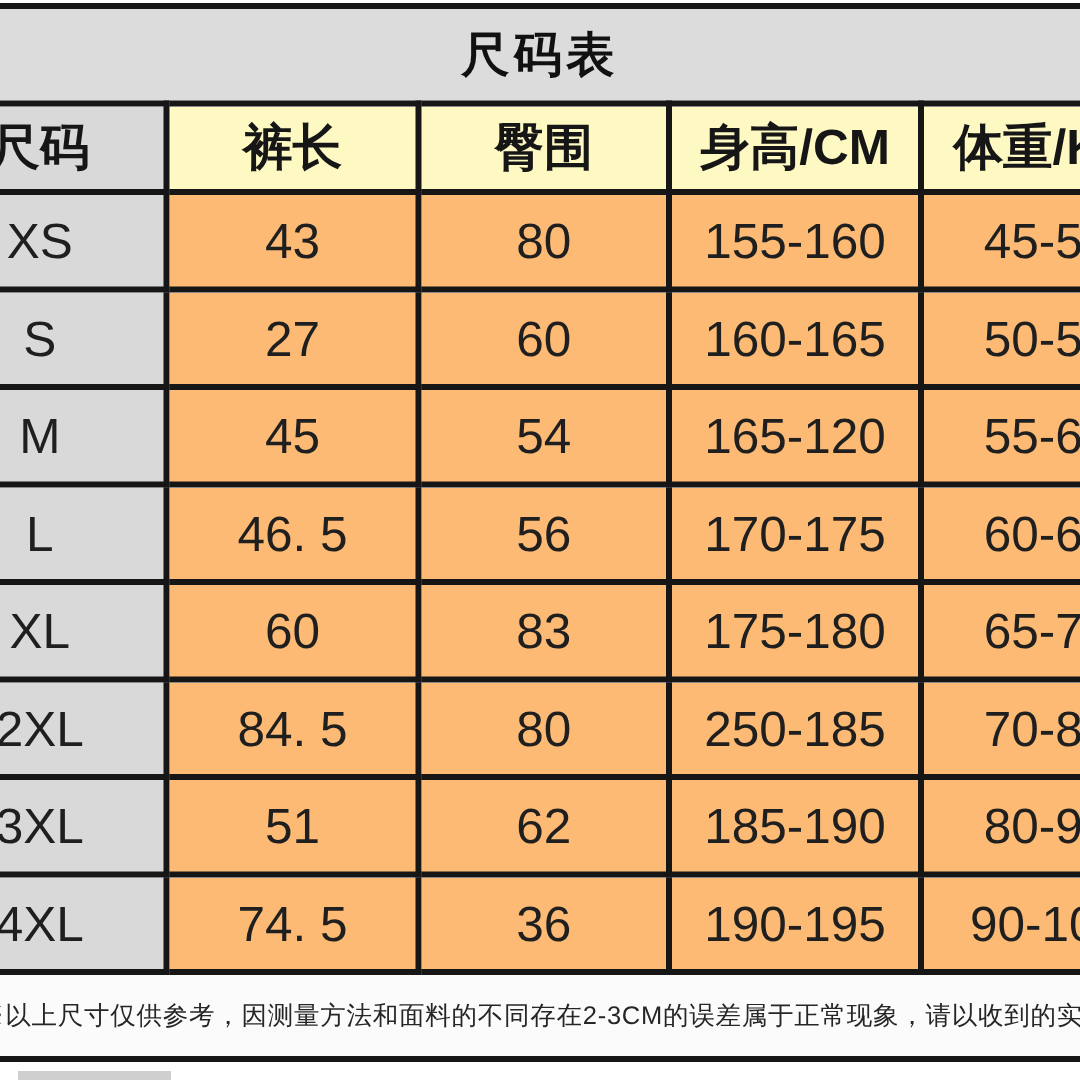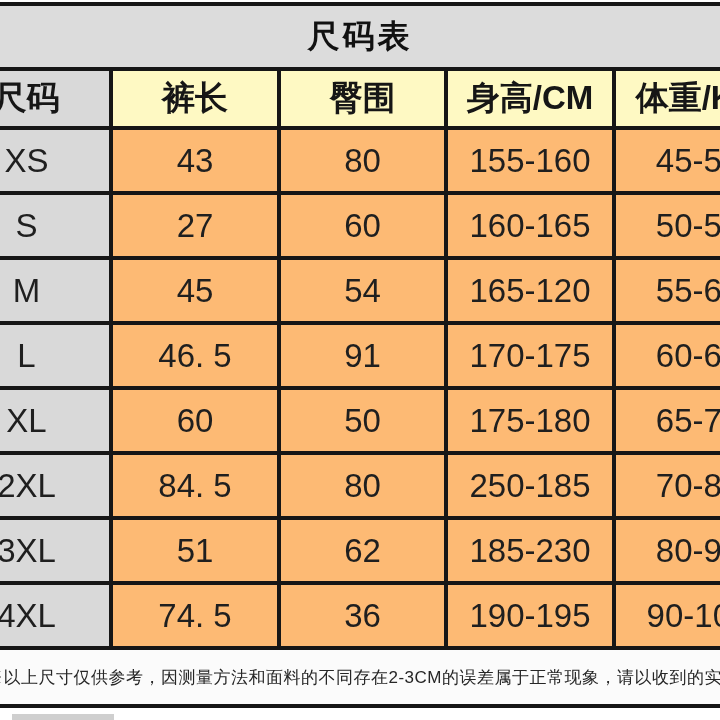--- a/index.html
+++ b/index.html
@@ -136,43 +136,43 @@
         <tr>
           <td class="size-col">M</td>
           <td>45</td>
           <td>54</td>
           <td>165-120</td>
           <td>55-60</td>
         </tr>
         <tr>
           <td class="size-col">L</td>
           <td>46. 5</td>
-          <td>91</td>
+          <td>56</td>
           <td>170-175</td>
           <td>60-65</td>
         </tr>
         <tr>
           <td class="size-col">XL</td>
           <td>60</td>
-          <td>50</td>
+          <td>83</td>
           <td>175-180</td>
           <td>65-70</td>
         </tr>
         <tr>
           <td class="size-col">2XL</td>
           <td>84. 5</td>
           <td>80</td>
           <td>250-185</td>
           <td>70-80</td>
         </tr>
         <tr>
           <td class="size-col">3XL</td>
           <td>51</td>
           <td>62</td>
-          <td>185-230</td>
+          <td>185-190</td>
           <td>80-90</td>
         </tr>
         <tr>
           <td class="size-col">4XL</td>
           <td>74. 5</td>
           <td>36</td>
           <td>190-195</td>
           <td>90-100</td>
         </tr>
       </tbody>

